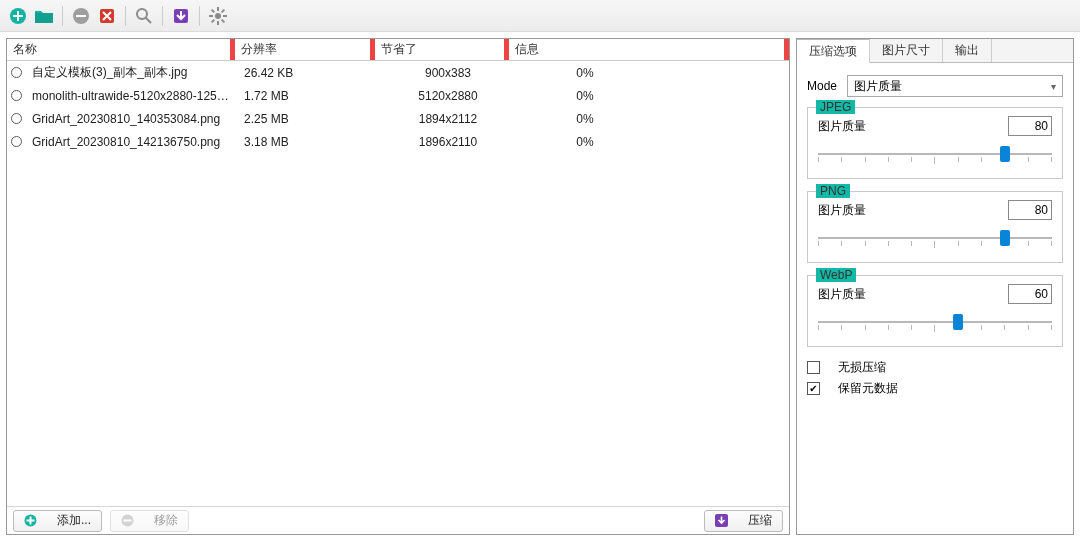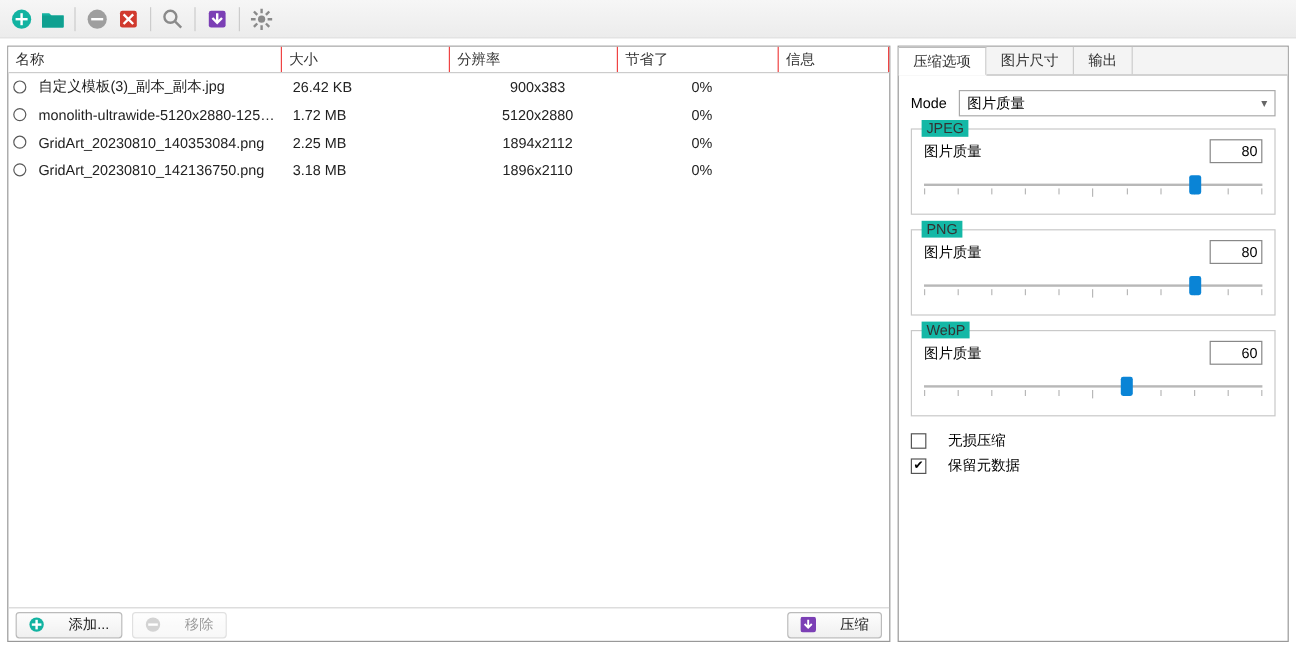--- a/index.html
+++ b/index.html
@@ -23,21 +23,21 @@
 }
 
 
 .left-panel {
   flex: 1; border: 1px solid #999; display: flex; flex-direction: column; min-height: 0;
 }
 .grid-header {
   display: flex; height: 22px; background: #fff; border-bottom: 1px solid #ccc;
 }
 .grid-header .col {
-  border-right: 1px solid #ef4444; padding: 3px 6px; color: #333;
+  border-right: 5px solid #ef4444; padding: 3px 6px; color: #333;
   display:flex; align-items:center; user-select:none; cursor:default;
   position:relative;
 }
 .grid-body { flex:1; overflow:auto; }
 .row {
   display:flex; height:23px; align-items:center; padding: 0 0 0 4px;
 }
 .row .cell { padding: 0 6px; overflow:hidden; white-space:nowrap; text-overflow:ellipsis; color:#222; }
 .status-circle {
   width:11px; height:11px; border:1.5px solid #5a5a5a; border-radius:50%; flex:0 0 11px; margin-right:4px;
@@ -54,21 +54,21 @@
 .btn {
   height:22px; padding:0 10px; border:1px solid #bbb; border-radius:3px;
   background: linear-gradient(#fdfdfd, #f0f0f0);
   display:flex; align-items:center; gap:20px; cursor:pointer; color:#222;
 }
 .btn.disabled { opacity:.45; cursor:default; }
 .btn .glyph { display:flex; align-items:center; justify-content:center; }
 
 
 .right-panel {
-  width: 326px; border:1px solid #999; display:flex; flex-direction:column; padding:0;
+  width: 278px; border:1px solid #999; display:flex; flex-direction:column; padding:0;
 }
 .tabs {
   display:flex; height:24px; border-bottom:1px solid #bbb; background:#f4f4f4;
 }
 .tab {
   padding:0 12px; display:flex; align-items:center; border-right:1px solid #ccc;
   cursor:pointer; color:#333;
 }
 .tab.active {
   background:#fff; border-bottom:1px solid #fff; margin-bottom:-1px; border-top:1px solid #bbb;
@@ -183,21 +183,20 @@
         </g>
       </svg>
   </div>
 </div>
 
 <div class="content">
 
   <div class="left-panel">
     <div class="grid-header">
       <div class="col col-name">名称</div>
-      <div class="col col-size">大小</div>
       <div class="col col-res">分辨率</div>
       <div class="col col-save">节省了</div>
       <div class="col col-info">信息</div>
     </div>
     <div class="grid-body">
       <div class="row">
         <span class="status-circle"></span>
         <span class="cell col-name" style="width:212px">自定义模板(3)_副本_副本.jpg</span>
         <span class="cell col-size" style="text-align:left">26.42 KB</span>
         <span class="cell col-res" style="text-align:center">900x383</span>

